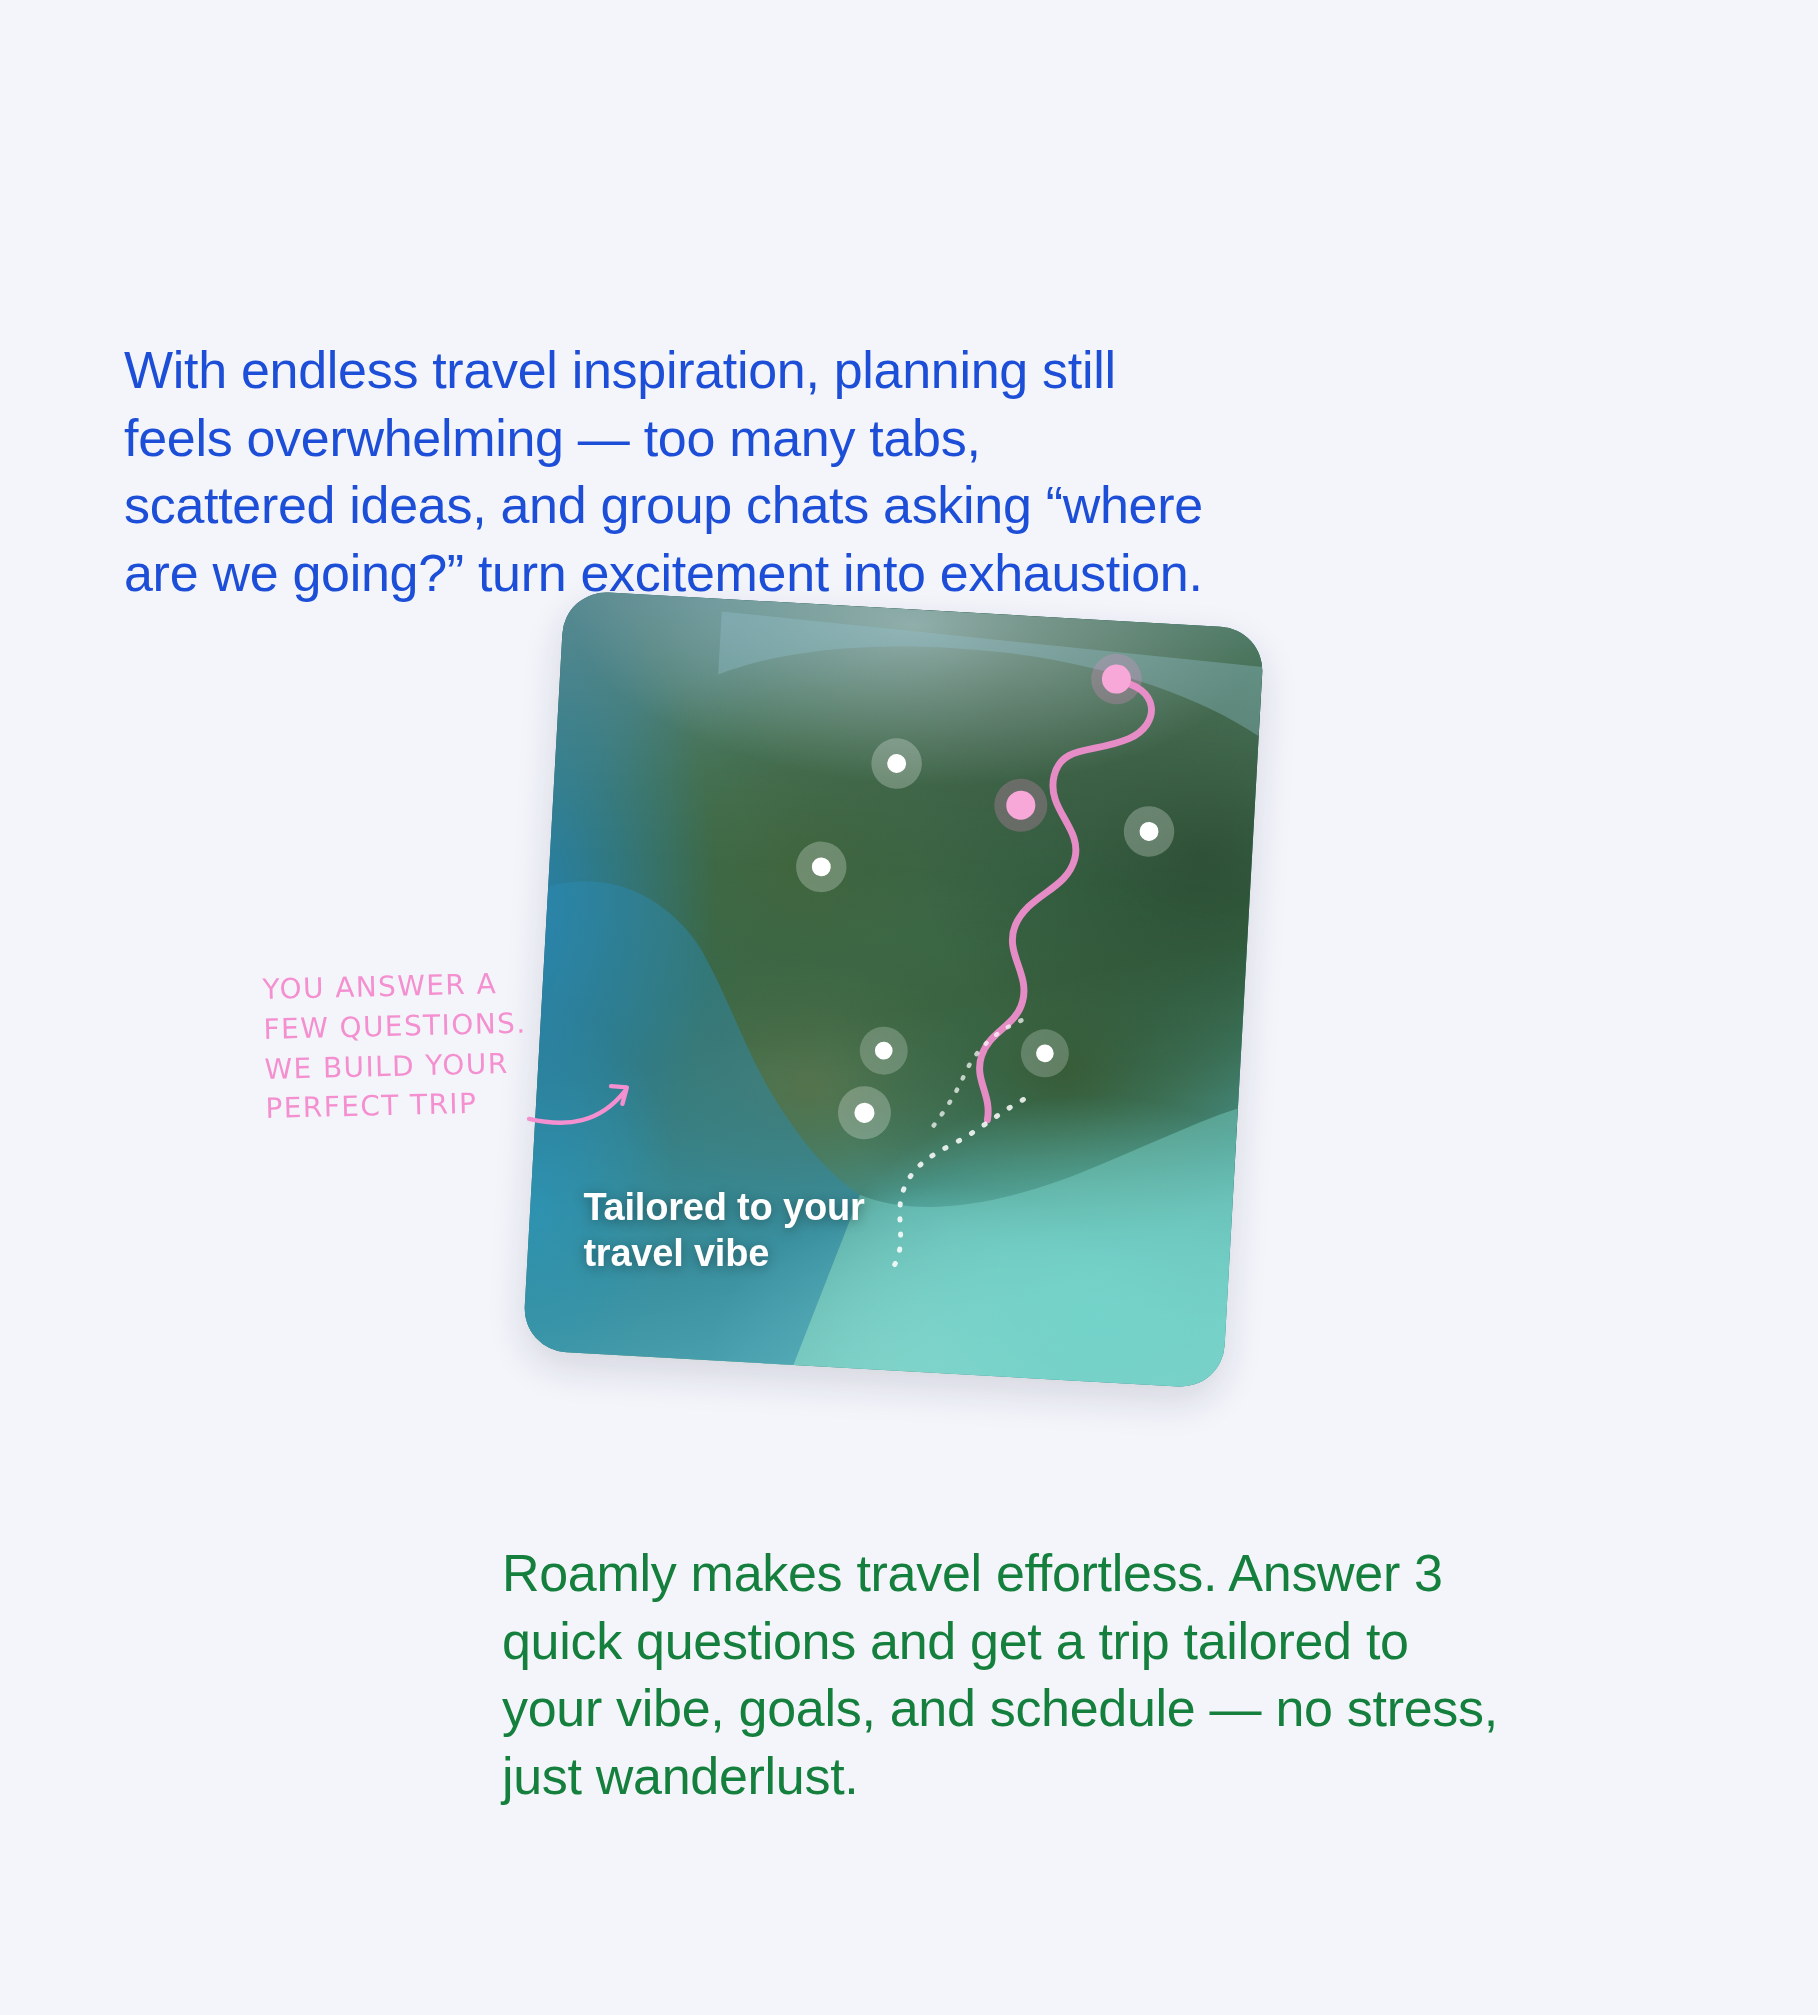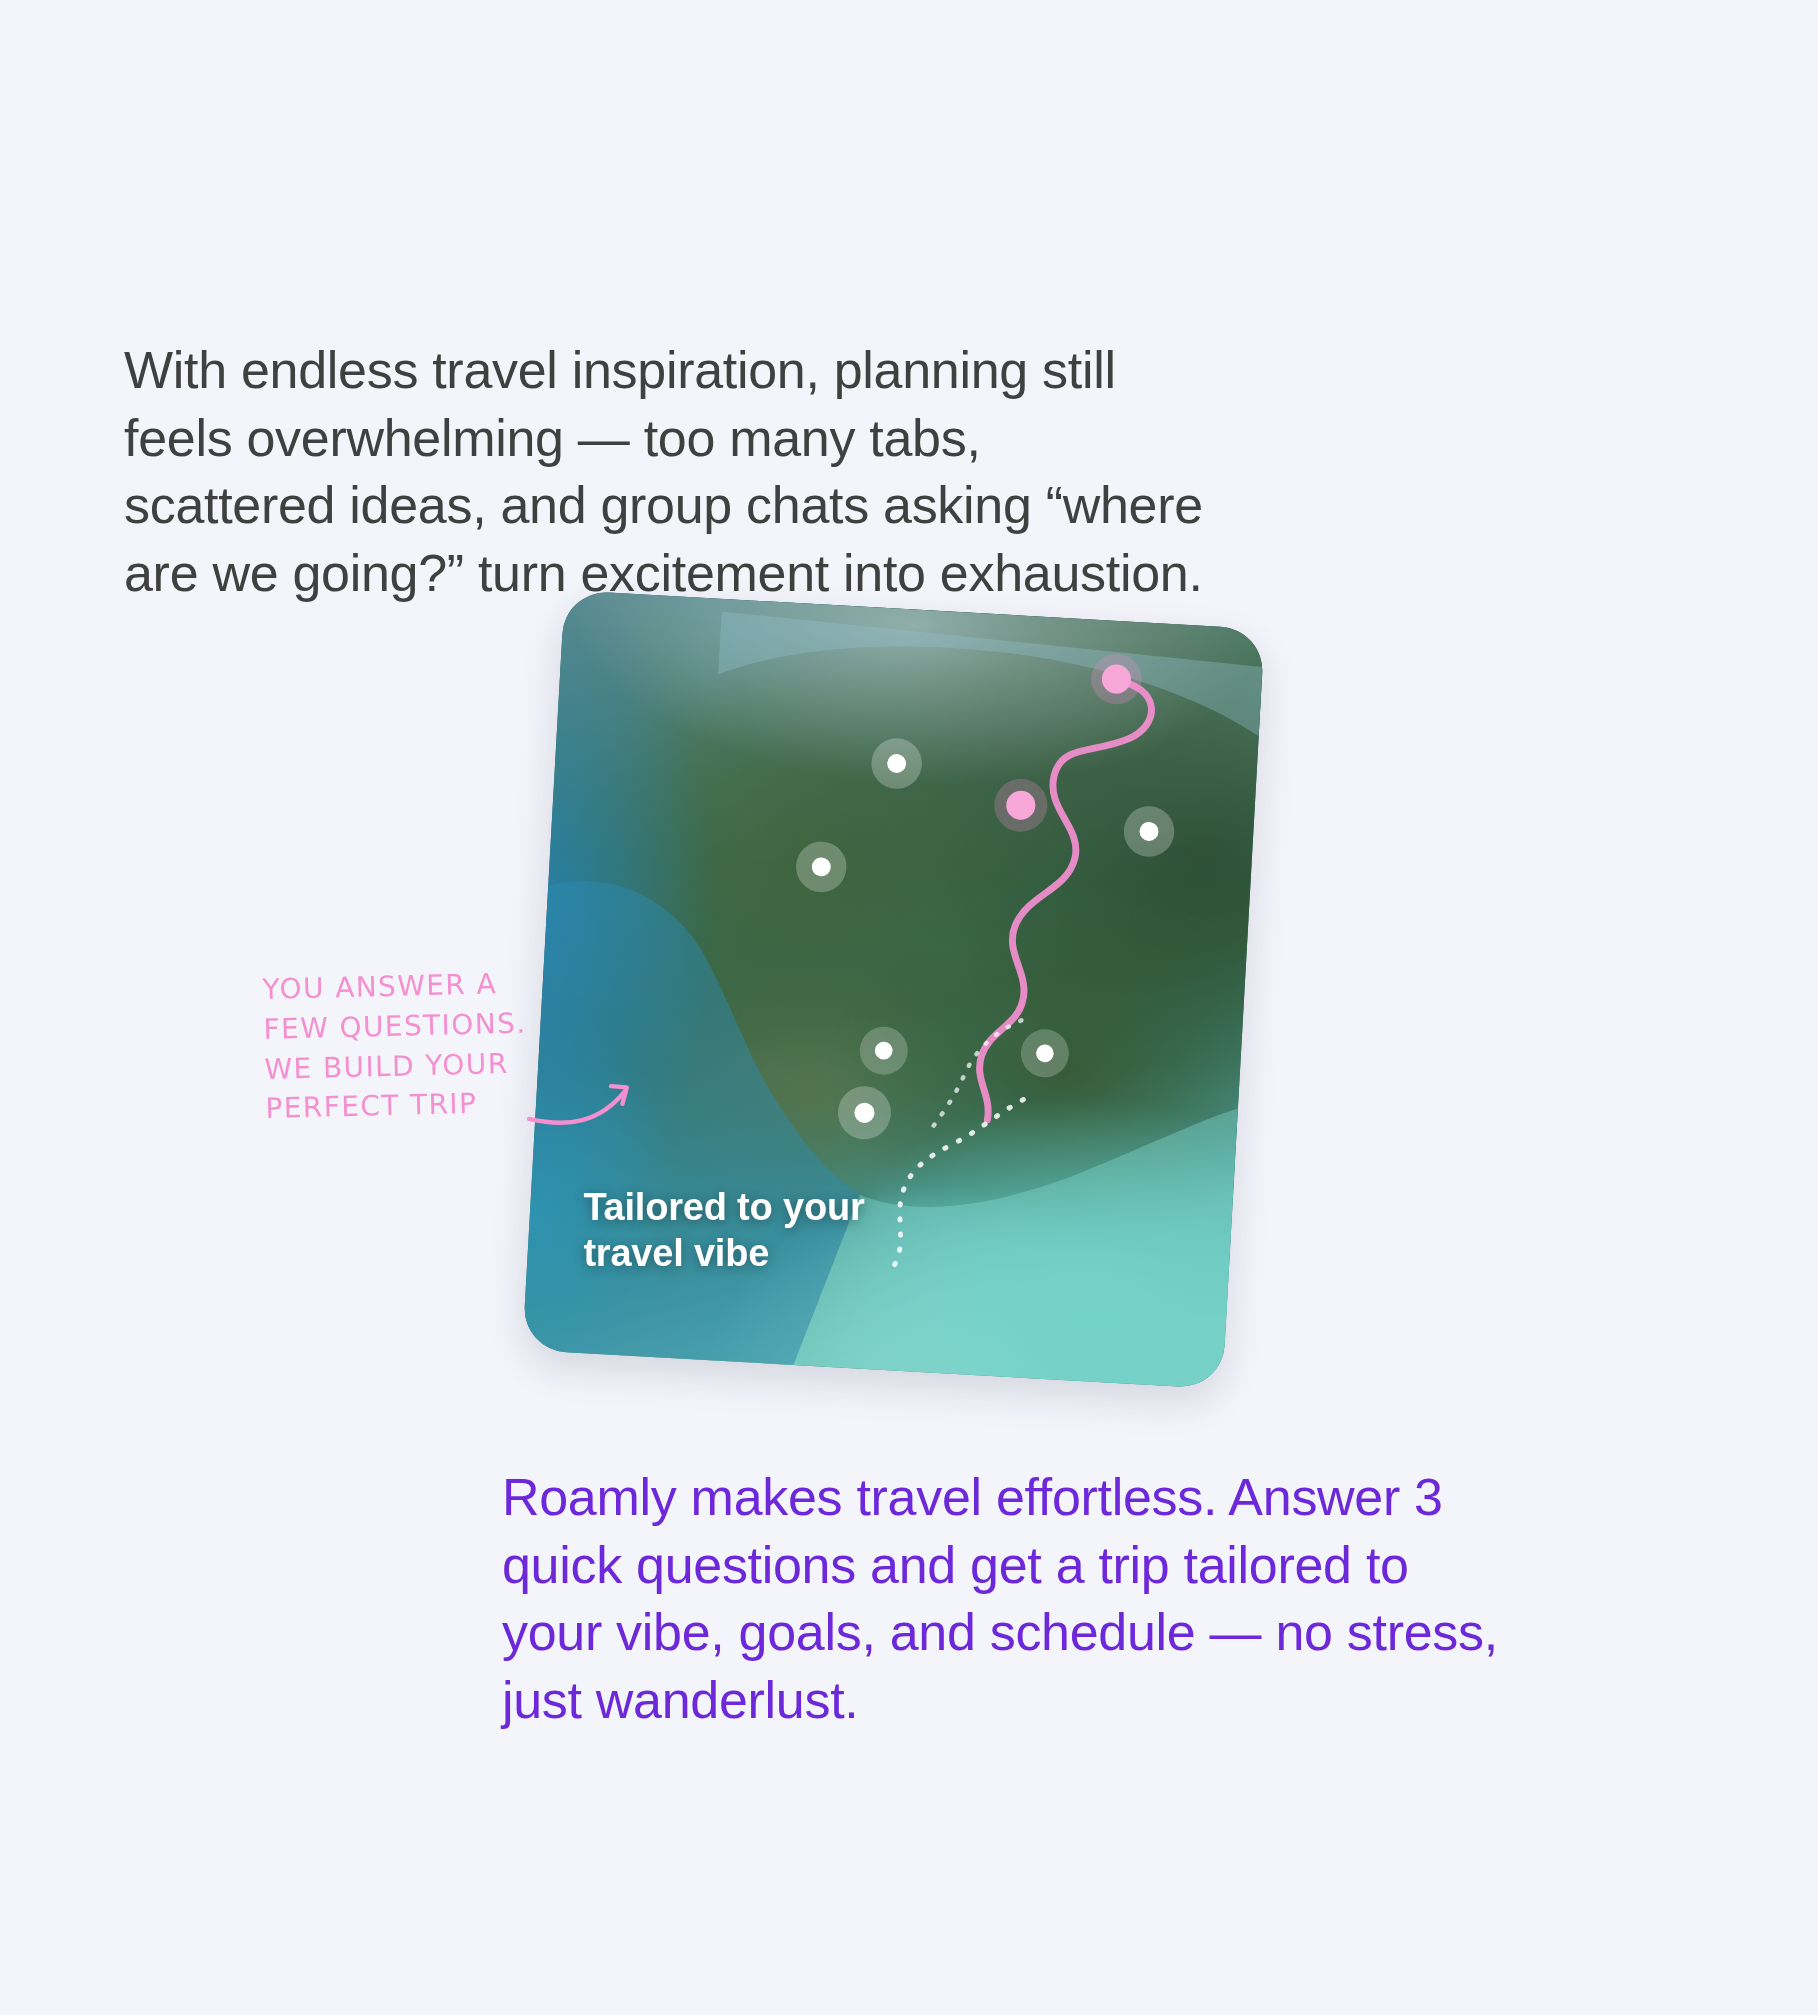--- a/index.html
+++ b/index.html
@@ -23,21 +23,21 @@
   }
 
   
   .intro-text {
     position: absolute;
     left: 124px;
     top: 285px;
     width: 1326px;
     font-size: 52px;
     line-height: 1.30;
-    color: #404040;
+    color: #1d4ed8;
     letter-spacing: -0.3px;
     font-weight: 400;
     white-space: pre-line;
   }
 
   
   .photo-card {
     position: absolute;
     left: 543px;
     top: 609px;
@@ -118,25 +118,25 @@
     top: 1042px;
     width: 164px;
     height: 164px;
     pointer-events: none;
   }
 
   
   .outro-text {
     position: absolute;
     left: 502px;
-    top: 1412px;
+    top: 1488px;
     width: 1231px;
     font-size: 52px;
     line-height: 1.30;
-    color: #6d28d9;
+    color: #15803d;
     letter-spacing: -0.3px;
     font-weight: 400;
     white-space: pre-line;
   }
 </style>
 </head>
 <body>
 
 <div class="page">
 

